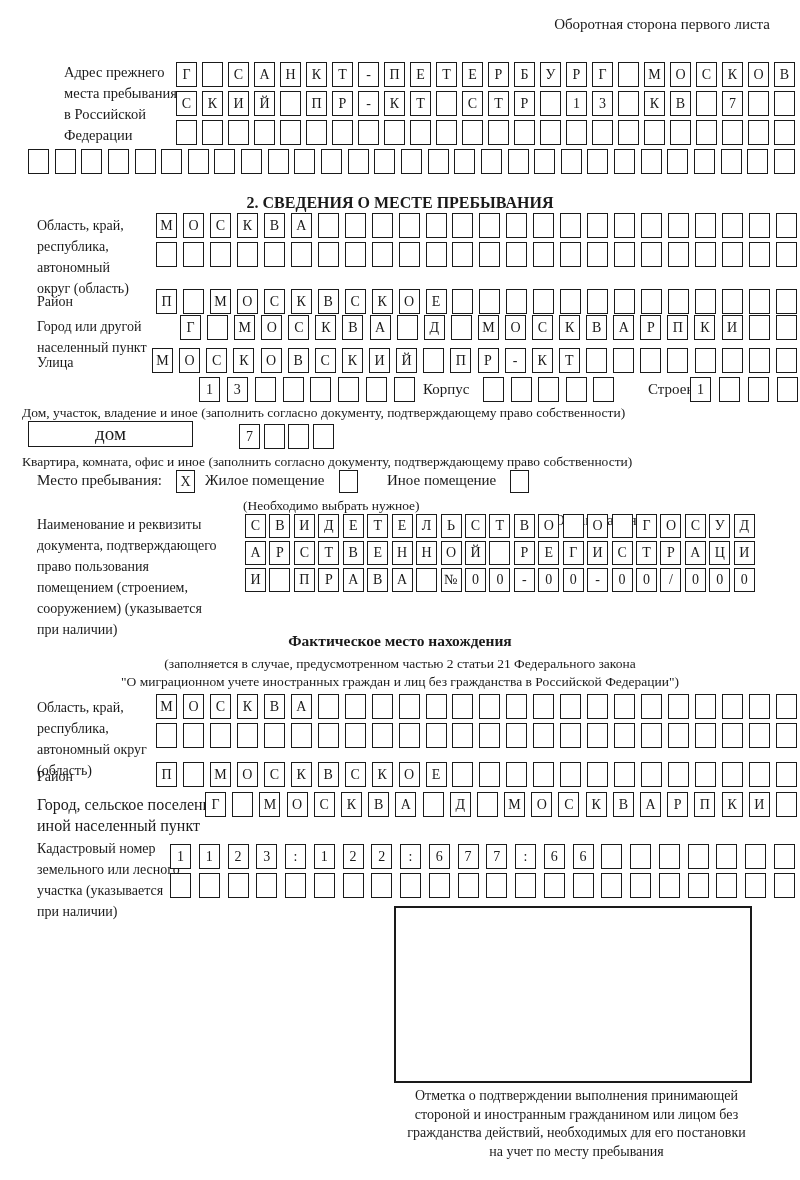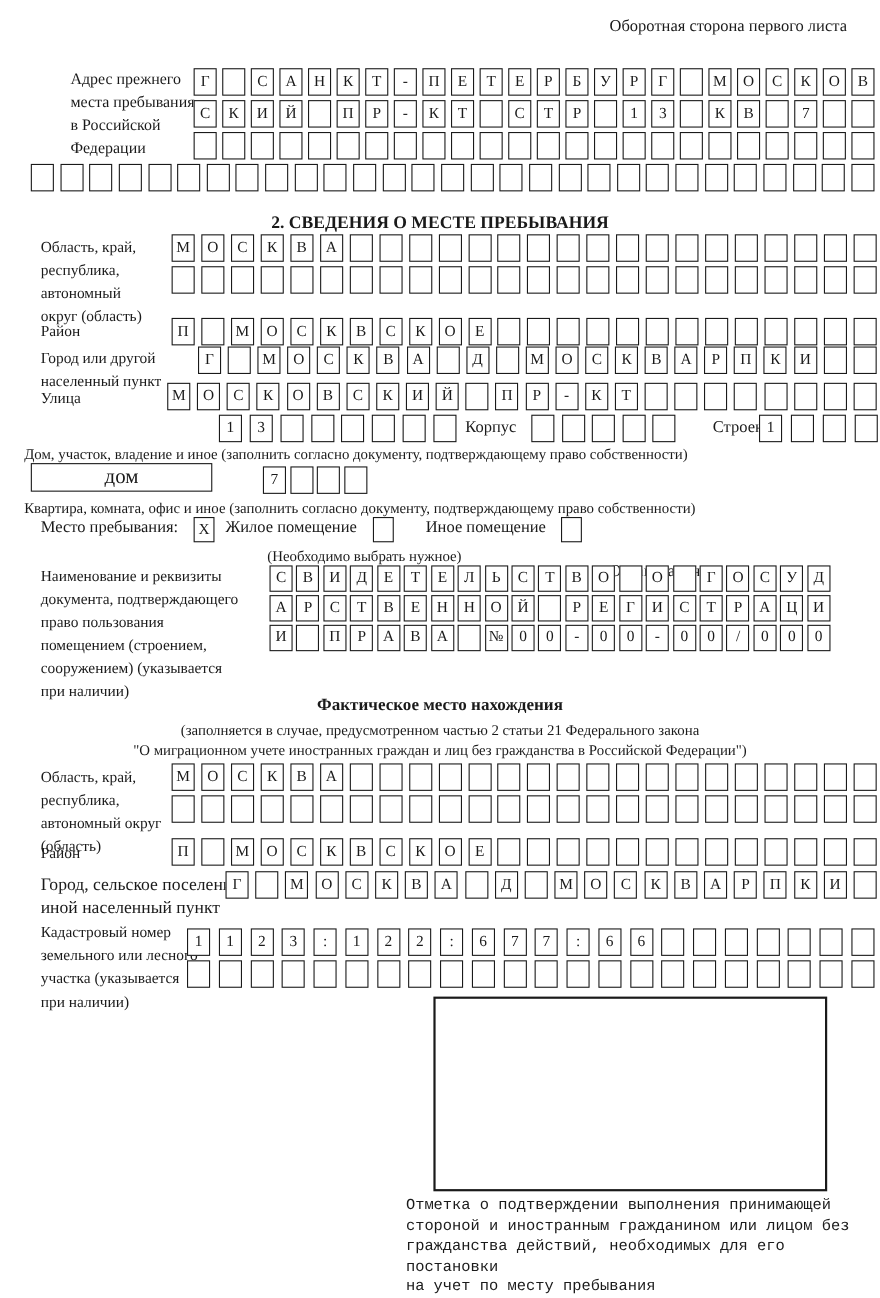--- a/index.html
+++ b/index.html
@@ -18,21 +18,21 @@
   .note { font-size:13.5px; }
   .smallnote { position:absolute; font-size:13.5px; white-space:nowrap; }
   .title { font-weight:bold; font-size:16px; }
   .subtitle { font-weight:bold; font-size:15.5px; }
   .widebox { position:absolute; border:1.8px solid var(--ink); display:flex;
              align-items:center; justify-content:center; font-size:19px; background:var(--paper);margin-top:44px; }
   .checkbox { position:absolute; width:19px; height:23px; border:1.8px solid var(--ink);
               display:flex; align-items:center; justify-content:center; font-size:14px;
               background:var(--paper); }
   .bigbox { position:absolute; border:2px solid var(--ink); background:var(--paper); }
-  .caption { position:absolute; text-align:left; font-size:14px; line-height:18.5px; white-space:pre-line;font-family:Liberation Mono, monospace; }
+  .caption { position:absolute; text-align:center; font-size:14px; line-height:18.5px; white-space:pre-line; }
   .hdr { position:absolute; right:30px; top:16px; font-size:15px; }
 </style>
 </head>
 <body>
 
 <div class="page">
 
   <div class="hdr">Оборотная сторона первого листа</div>
 
   <div class="lbl" style="left:37px; top:62px; font-size:14.5px;margin-left:27px;">Адрес прежнего

